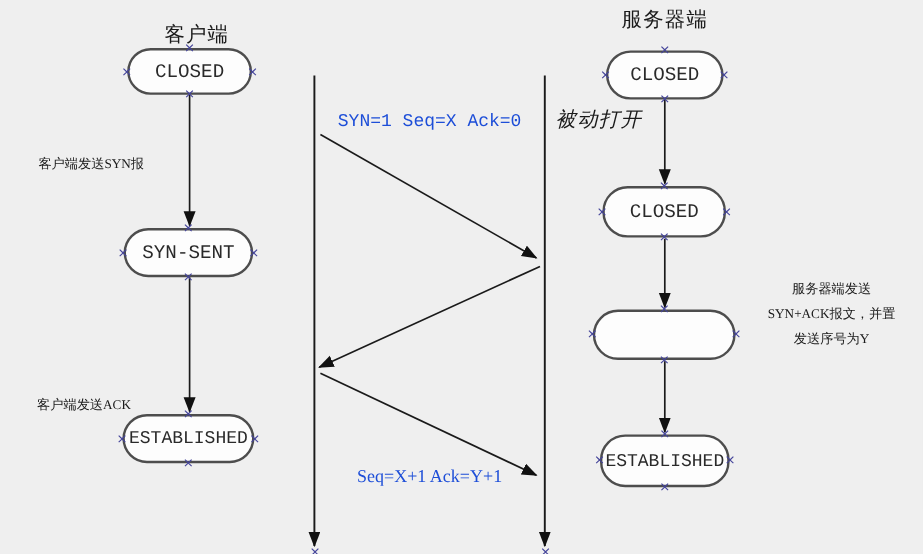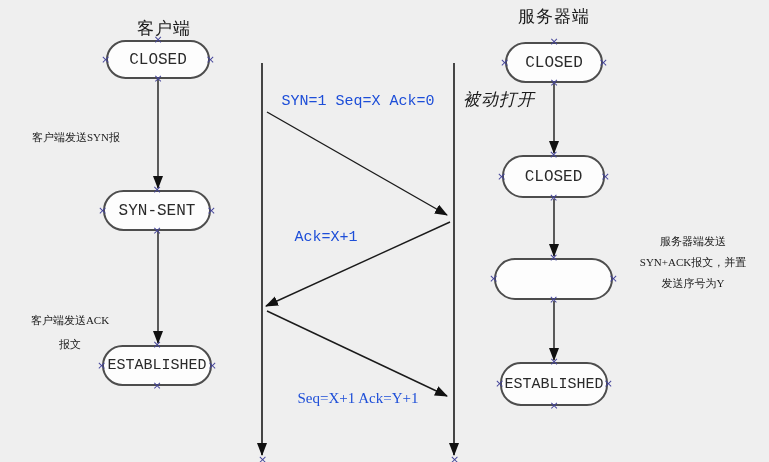--- a/index.html
+++ b/index.html
@@ -114,33 +114,31 @@
       <span class="handle bottom">×</span>
       <span class="handle left">×</span>
       <span class="handle right">×</span>
     </div>
 
   <div class="open-label" style="left:463px;top:88px;font-style:italic;">被动打开</div>
 
   <div class="annot" style="left:0px;top:94px;width:152px;">
     <div>客户端发送SYN报</div>
   </div>
-  <div class="annot" style="left:0px;top:277px;width:140px;">
+  <div class="annot" style="left:0px;top:295px;width:140px;">
     <div>客户端发送ACK</div>
-    <div>报文</div>
   </div>
 
   <div class="annot" style="left:614px;top:200px;width:158px;line-height:21px;">
     <div>服务器端发送</div>
     <div>SYN+ACK报文，并置</div>
     <div>发送序号为Y</div>
   </div>
 
   <div class="msg" style="left:268px;top:92px;width:180px;">SYN=1 Seq=X Ack=0</div>
   <div class="msg" style="left:272px;top:228px;width:108px;">
-    <div>Ack=X+1</div>
   </div>
   <div class="msg" style="left:283px;top:389px;width:150px;font-family:Liberation Serif, serif;">Seq=X+1 Ack=Y+1</div>
 
   <span class="free-handle" style="left:258px;top:457px;">×</span>
   <span class="free-handle" style="left:450px;top:457px;">×</span>
 
 </div>
 
 </body></html>

